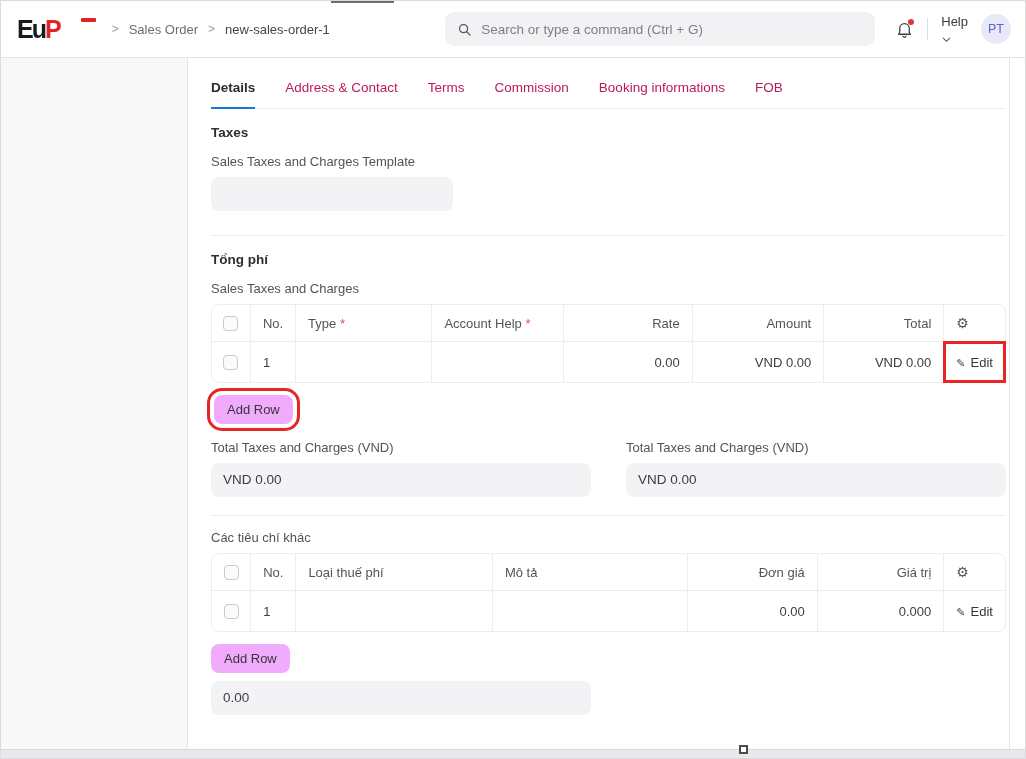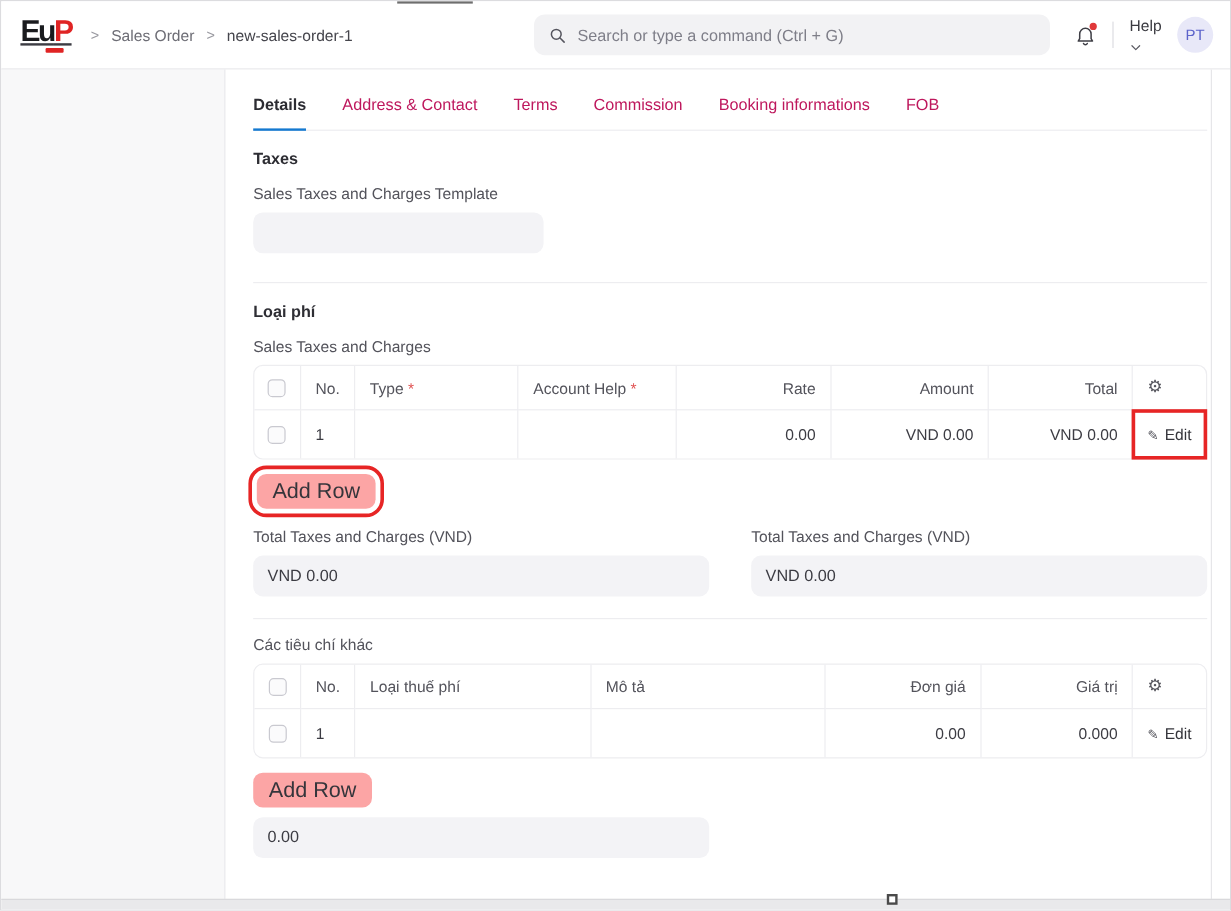--- a/index.html
+++ b/index.html
@@ -6,21 +6,21 @@
   html,body { width:1026px; height:759px; }
   body {
     font-family: "Liberation Sans", sans-serif;
     background:#ffffff; color:#3c3c43; overflow:hidden; position:relative;
   }
   .frame { width:1026px; height:759px; border:1px solid #dcdcdf; position:relative; overflow:hidden; background:#fff; }
   .top-artifact { position:absolute; top:0; left:330px; width:63px; height:2px; background:#6e6e6e; z-index:5; }
 
   
   .header { height:57px; display:flex; align-items:center; padding:0 14px 0 16px; border-bottom:1px solid #e5e5e8; background:#fff; }
-  .logo { display:flex; flex-direction:column; line-height:1; cursor:pointer;text-decoration:underline; }
+  .logo { display:flex; flex-direction:row; line-height:1; cursor:pointer; }
   .logo-text { font-size:25px; font-weight:900; letter-spacing:-2px; color:#1a1b1e; }
   .logo-accent { color:#e02424; }
   .logo-sub { width:15px; height:4px; background:#e02424; margin-left:21px; margin-top:1px; border-radius:1px; }
   .breadcrumb { display:flex; align-items:center; gap:10px; margin-left:16px; font-size:13px; }
   .crumb-sep { color:#9a9aa1; font-size:12px; }
   .crumb { color:#6d6d75; cursor:pointer; }
   .crumb.current { color:#45454c; }
 
   .search-box { margin-left:auto; display:flex; align-items:center; gap:9px; width:430px; height:34px; background:#f2f2f4; border-radius:9px; padding:0 12px; }
   .search-box input { flex:1; border:none; background:transparent; outline:none; font-family:"Liberation Sans",sans-serif; font-size:13.5px; color:#35353b; }
@@ -60,21 +60,21 @@
   .grid tr:last-child td { border-bottom:none; }
   .grid .num { text-align:right; }
   .grid .cb-cell { text-align:center; padding:0; width:40px; }
   .checkbox { display:inline-block; width:15px; height:15px; border:1px solid #c9c9d0; border-radius:4px; background:#fbfbfc; vertical-align:middle; cursor:pointer; }
   .req { color:#e05252; }
   .gear { font-family:"DejaVu Sans", sans-serif; color:#a3a3ab; font-size:14px; text-align:center; cursor:pointer; }
   .edit-cell { cursor:pointer; color:#35353b; padding:0 8px; }
   .pencil { font-family:"DejaVu Sans", sans-serif; font-size:11px; margin-right:5px; color:#4a4a52; }
   .annot { outline:3px solid #e72525; outline-offset:-2px; }
 
-  .add-row { margin-top:12px; height:29px; padding:0 13px; background:#fca5a5; border:none; border-radius:8px; font-family:"Liberation Sans",sans-serif; font-size:18px; color:#35353b; cursor:pointer; }
+  .add-row { margin-top:12px; height:29px; padding:0 13px; background:#f0abfc; border:none; border-radius:8px; font-family:"Liberation Sans",sans-serif; font-size:13px; color:#35353b; cursor:pointer; }
   .add-row.annot-btn { outline:3px solid #e72525; outline-offset:4px; margin-left:3px; }
 
   .totals-row { display:flex; gap:35px; margin-top:16px; width:795px; }
   .totals-col { width:380px; }
   .value-box { margin-top:8px; height:34px; background:#f3f3f6; border-radius:8px; line-height:34px; padding:0 12px; font-size:13.5px; color:#3c3c43; }
   .w380 { width:380px; }
 
   
   .bottom-bar { position:absolute; left:0; bottom:0; width:1026px; height:9px; background:#e9e9eb; border-top:1px solid #d9d9dc; }
   .resize-handle { position:absolute; left:738px; bottom:4px; width:9px; height:9px; background:#ffffff; border:2px solid #4a4a4a; z-index:6; }
@@ -144,21 +144,21 @@
       </div>
 
       
       <div class="section-title">Taxes</div>
       <div class="field-label">Sales Taxes and Charges Template</div>
       <input class="input-box" value="" style="">
 
       <hr class="divider">
 
       
-      <div class="section-title">Loại phí</div>
+      <div class="section-title">Tổng phí</div>
       <div class="field-label">Sales Taxes and Charges</div>
 
       <div class="table-wrap">
         <table class="grid">
           <colgroup>
             <col style="width:40px">
               <col style="width:44px">
               <col style="width:140px">
               <col style="width:133px">
             <col style="width:132px">

